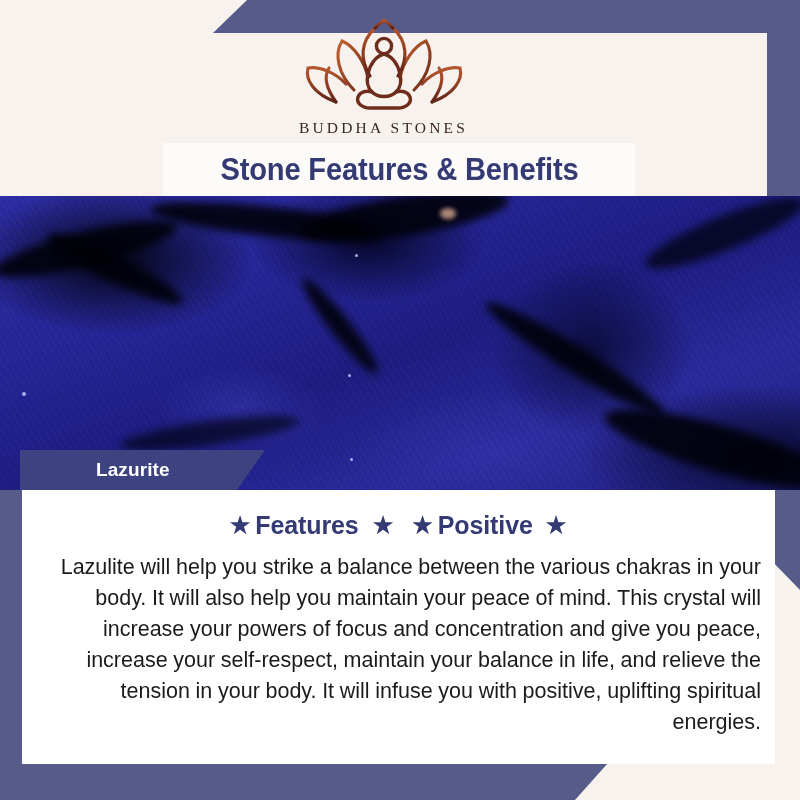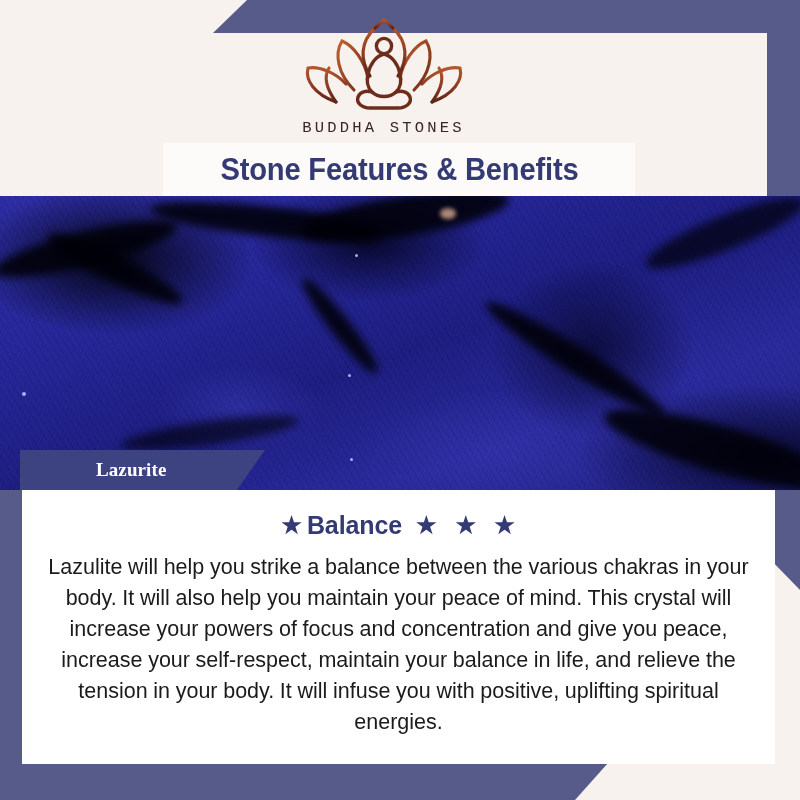--- a/index.html
+++ b/index.html
@@ -33,21 +33,21 @@
   #header{
     position:absolute;left:0;top:0;width:767px;height:196px;
   }
   #logo-block{
     position:absolute;left:0;top:18px;width:767px;
     display:flex;flex-direction:column;align-items:center;
   }
   #logo-mark{display:block;}
   #brand-name{
     margin-top:3px;
-    font-family:Liberation Mono, monospace;
+    font-family:Liberation Serif, serif;
     font-size:15.5px;letter-spacing:3.2px;
     color:#3a2520;font-weight:400;
   }
 
   
   #title-panel{
     position:absolute;left:163px;top:143px;width:472px;height:53px;
     background:#fdfbf9;
     display:flex;align-items:center;justify-content:center;
   }
@@ -84,21 +84,21 @@
 
   
   #stone-name-banner{
     position:absolute;left:20px;top:450px;width:245px;height:40px;
     background:#3d4280;
     clip-path:polygon(0 0,245px 0,217px 40px,0 40px);
     display:flex;align-items:center;
   }
   #stone-name{
     margin-left:76px;color:#ffffff;
-    font-family:Liberation Serif, serif;
+    font-family:Liberation Sans, sans-serif;
     font-weight:700;font-size:19px;letter-spacing:.1px;
   }
 
   
   #content-card{
     position:absolute;left:22px;top:490px;width:753px;height:274px;
     background:#ffffff;
   }
   #benefits-row{
     display:flex;align-items:center;justify-content:center;
@@ -113,21 +113,21 @@
   .benefit .star{font-size:23px;line-height:1;margin-right:5px;}
   .benefit + .benefit{margin-left:14px;}
   #benefit-4{margin-left:13px;}
   #benefit-4 .star{margin-right:1px;}
 
   #description{
     margin:12px 14px 0 14px;
     color:#1b1b1b;
     font-family:"Liberation Sans Narrow","Liberation Sans",sans-serif;
     font-size:21.5px;line-height:31px;
-    text-align:center;
+    text-align:right;
     word-spacing:-0.3px;
   }
 </style>
 </head>
 <body>
 
 <div id="stage">
 
   <div class="accent" id="accent-top-right"></div>
   <div class="accent" id="accent-right"></div>
@@ -206,27 +206,28 @@
   </div>
 
   <div id="stone-name-banner">
     <span id="stone-name">Lazurite</span>
   </div>
 
   <div id="content-card">
     <div id="benefits-row">
       <span class="benefit" id="benefit-1">
         <span class="star">★</span>
-        <span>Balance</span>
+        <span>Features</span>
       </span>
       <span class="benefit" id="benefit-2">
         <span class="star">★</span>
       </span>
       <span class="benefit" id="benefit-3">
         <span class="star">★</span>
+        <span>Positive</span>
       </span>
       <span class="benefit" id="benefit-4">
         <span class="star">★</span>
       </span>
     </div>
     <p id="description">Lazulite will help you strike a balance between the various chakras in your body. It will also help you maintain your peace of mind. This crystal will increase your powers of focus and concentration and give you peace, increase your self-respect, maintain your balance in life, and relieve the tension in your body. It will infuse you with positive, uplifting spiritual energies.</p>
   </div>
 
 </div>
 

